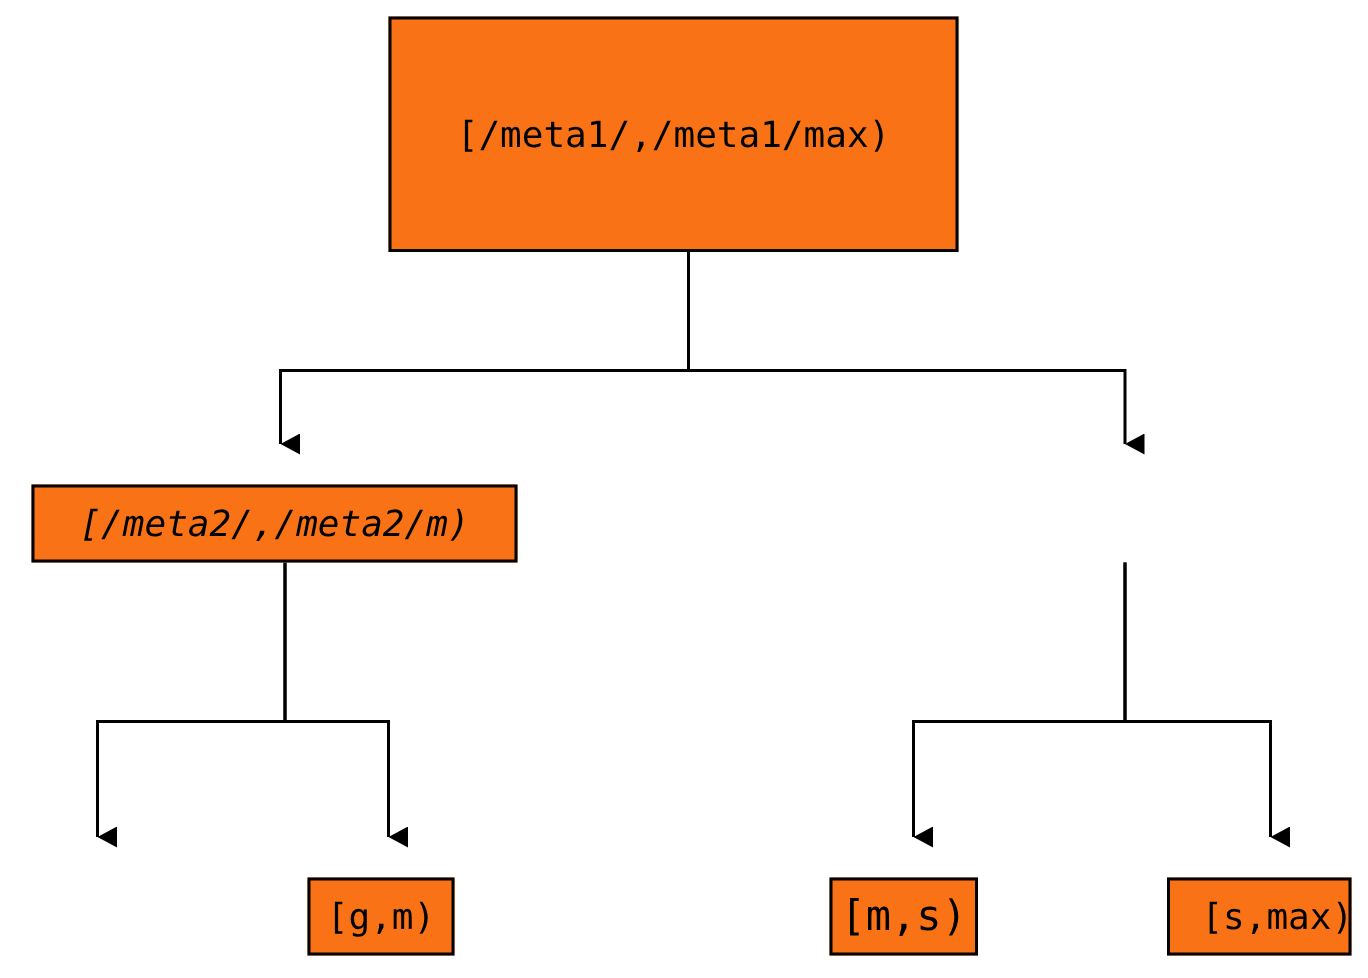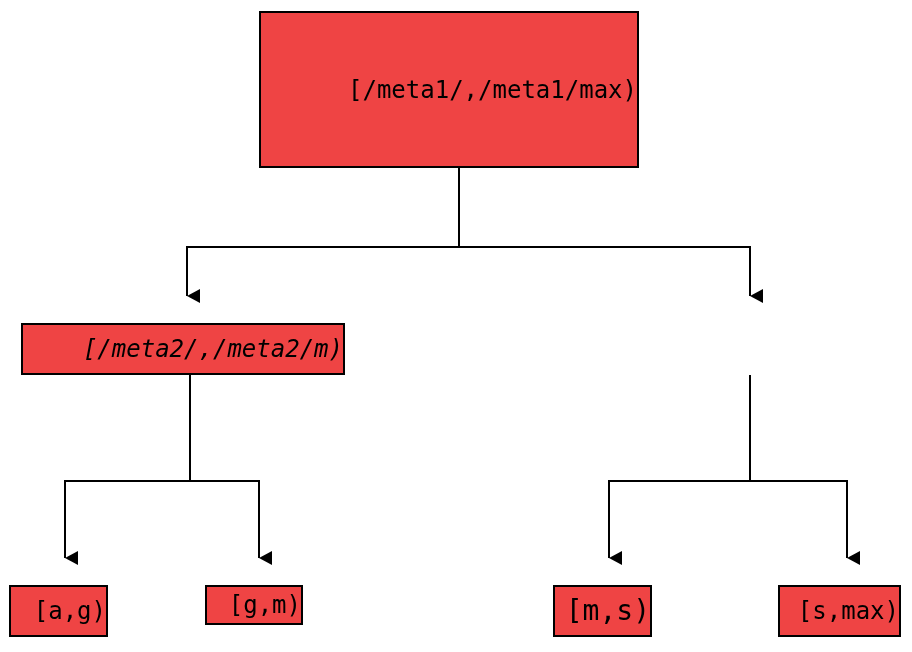--- a/index.html
+++ b/index.html
@@ -22,24 +22,24 @@
     position: absolute;
     left: 0;
     top: 0;
     width: 912px;
     height: 652px;
   }
   .node-box {
     position: absolute;
     box-sizing: border-box;
     border: 2px solid #000000;
-    background: #ef4444;
+    background: #f97316;
     display: flex;
     align-items: center;
-    justify-content: flex-end;
+    justify-content: center;
     color: #000000;
     font-family: "DejaVu Sans Mono", "Liberation Mono", monospace;
     font-size: 24px;
     line-height: 1;
     letter-spacing: 0;
     white-space: pre;
     z-index: 2;
   }
   .node-label {
     display: block;
@@ -73,25 +73,22 @@
 
   <div class="node-box" style="left: 259px; top: 11px; width: 380px; height: 157px; border-color: rgb(0, 0, 0); border-width: 2px; font-size: 24px;">
     <span class="node-label" style="color: rgb(0, 0, 0); font-size: 24px;">[/meta1/,/meta1/max)</span>
   </div>
 
   <div class="node-box" style="left: 21px; top: 323px; width: 324px; height: 52px; border-color: rgb(0, 0, 0); border-width: 2px; font-size: 24px; font-style: italic;">
     <span class="node-label" style="color: rgb(0, 0, 0); font-size: 24px;">[/meta2/,/meta2/m)</span>
   </div>
 
 
-  <div class="node-box" style="left: 9px; top: 585px; width: 99px; height: 52px; border-color: rgb(0, 0, 0); border-width: 2px; font-size: 24px;">
-    <span class="node-label" style="color: rgb(0, 0, 0); font-size: 24px;">[a,g)</span>
-  </div>
 
-  <div class="node-box" style="left: 205px; top: 585px; width: 98px; height: 40px; border-color: rgb(0, 0, 0); border-width: 2px; font-size: 24px;">
+  <div class="node-box" style="left: 205px; top: 585px; width: 98px; height: 52px; border-color: rgb(0, 0, 0); border-width: 2px; font-size: 24px;">
     <span class="node-label" style="color: rgb(0, 0, 0); font-size: 24px;">[g,m)</span>
   </div>
 
   <div class="node-box" style="left: 553px; top: 585px; width: 99px; height: 52px; border-color: rgb(0, 0, 0); border-width: 2px; font-size: 24px;">
     <span class="node-label" style="color: rgb(0, 0, 0); font-size: 28px;">[m,s)</span>
   </div>
 
   <div class="node-box" style="left: 778px; top: 585px; width: 123px; height: 52px; border-color: rgb(0, 0, 0); border-width: 2px; font-size: 24px; padding-left: 24px;">
     <span class="node-label" style="color: rgb(0, 0, 0); font-size: 24px;">[s,max)</span>
   </div>

